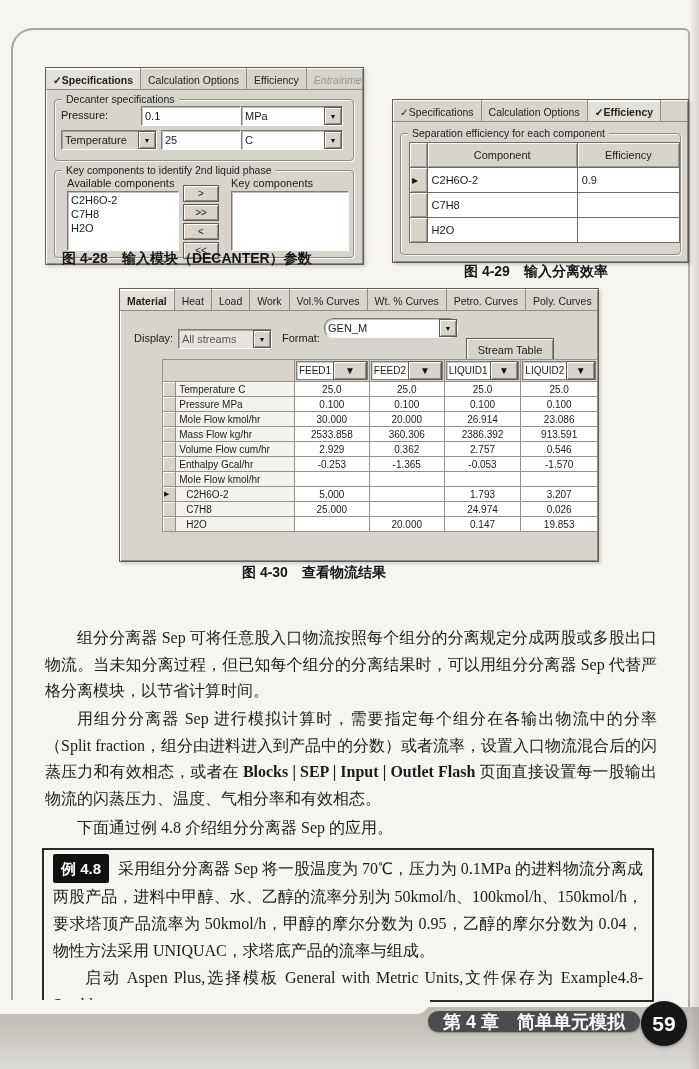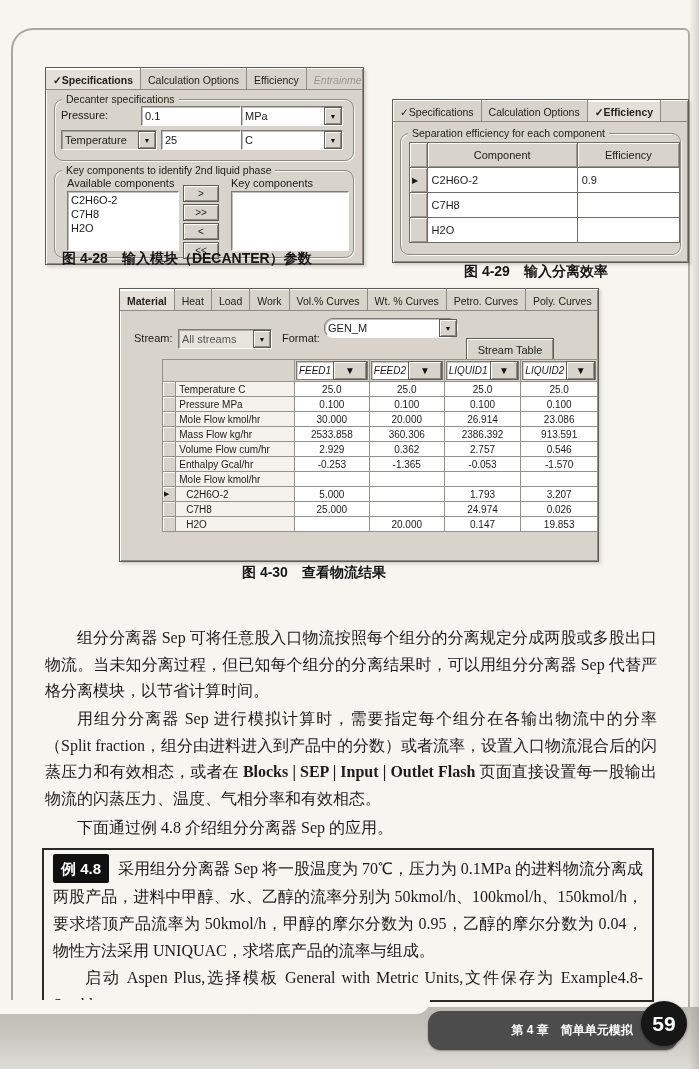--- a/index.html
+++ b/index.html
@@ -14,21 +14,21 @@
 
   
   .win{position:absolute;background:#d8d4cc;border:1px solid #5f5b55;
        box-shadow:inset 1px 1px 0 #ffffff,inset -1px -1px 0 #8f8b84,2px 2px 3px rgba(0,0,0,.15);
        font-family:"Liberation Sans",sans-serif;font-size:11px;}
   .tabbar{display:flex;align-items:stretch;height:21px;border-bottom:1px solid #8f8b84;overflow:hidden;}
   .tab{display:flex;align-items:center;padding:12px 7px;border-right:1px solid #8f8b84;
        white-space:nowrap;color:#222;font-size:10.5px;}
   .tab.active{font-weight:bold;background:#e4e0d8;box-shadow:inset 0 2px 0 #fff;}
   .tab.disabled{color:#9b978f;font-style:italic;}
-  .groupbox{position:absolute;border:1px solid #8f8b84;border-radius:9px;
+  .groupbox{position:absolute;border:1px solid #8f8b84;border-radius:4px;
        box-shadow:inset 1px 1px 0 rgba(255,255,255,.8),1px 1px 0 rgba(255,255,255,.8);}
   .legend{position:absolute;top:-7px;left:7px;background:#d8d4cc;padding:0 4px;font-size:10.5px;white-space:nowrap;}
   .sunken{background:#fff;border-top:1px solid #7e7a74;border-left:1px solid #7e7a74;
        border-bottom:1px solid #fdfdfd;border-right:1px solid #fdfdfd;
        box-shadow:inset 1px 1px 0 rgba(0,0,0,.25);}
   .txtfield{display:flex;align-items:center;padding:0 3px;height:18px;font-size:11px;}
   .combo{display:flex;height:18px;}
   .combo .cval{flex:1;display:flex;align-items:center;padding:0 3px;overflow:hidden;white-space:nowrap;}
   .ddbtn{width:16px;display:flex;align-items:center;justify-content:center;background:#d8d4cc;
        border:1px solid #5f5b55;box-shadow:inset 1px 1px 0 #fff,inset -1px -1px 0 #8f8b84;
@@ -48,43 +48,43 @@
 
   
   .sgrid{border-collapse:collapse;background:#fff;}
   .sgrid td{border:1px solid #95918a;font-size:10px;height:14px;padding:0 3px;white-space:nowrap;overflow:hidden;}
   .sgrid td.rowsel{background:#d8d4cc;width:12px;box-shadow:inset 1px 1px 0 #fff;font-size:7px;padding:0 1px;}
   .sgrid td.rlabel{width:112px;background:#f4f2ec;}
   .sgrid td.num{width:72px;text-align:center;}
   .sgrid td.hdr{background:#d8d4cc;}
   .hcombo{display:flex;align-items:center;height:17px;background:#fff;
        border:1px solid #7e7a74;box-shadow:inset 1px 1px 0 rgba(0,0,0,.2);}
-  .hcombo span{flex:1;padding:0 2px;font-size:10px;font-style:italic;}
+  .hcombo span{flex:1;padding:0 2px;font-size:10px;}
   .hcombo .ddbtn{height:100%;}
 
   
   .caption{position:absolute;font-family:"Liberation Sans",sans-serif;font-weight:bold;
        font-size:14px;color:#141414;white-space:nowrap;}
   .h3{position:absolute;font-family:"Liberation Sans",sans-serif;font-weight:bold;font-size:18px;color:#111;}
   .bodyp{position:absolute;width:612px;font-size:16px;line-height:26.5px;text-align:justify;
        text-indent:2em;color:#1c1c1c;}
   .bodyp b{font-family:"Liberation Serif",serif;}
   .exbox{position:absolute;left:42px;top:848px;width:612px;height:154px;border:2px solid #2b2b2b;
        background:#f7f5f0;padding:4px 9px;box-sizing:border-box;font-size:16px;line-height:27px;text-align:justify;}
   .exlabel{display:inline-block;background:#101010;color:#fff;font-family:"Liberation Sans",sans-serif;
        font-weight:bold;font-size:15px;padding:1px 8px;margin-right:9px;border-radius:2px;}
   .exp{ text-indent:2em;margin:0;}
 
   
   .footband{position:absolute;left:0;top:1007px;width:699px;height:62px;
        background:linear-gradient(to bottom,#bdbab3 0,#c9c6c0 45%,#dedcd7 100%);}
   .footband-cap{position:absolute;left:0;top:1000px;width:430px;height:14px;background:#f7f5f0;border-bottom-right-radius:14px;}
-  .chapter-pill{position:absolute;left:428px;top:1011px;width:212px;height:39px;background:#4c4c4c;
+  .chapter-pill{position:absolute;left:428px;top:1011px;width:212px;height:21px;background:#4c4c4c;
        border-radius:13px;display:flex;align-items:center;justify-content:center;color:#fff;
-       font-family:"Liberation Sans",sans-serif;font-weight:bold;font-size:12px;box-shadow:0 1px 2px rgba(0,0,0,.35);padding-left:38px;}
+       font-family:"Liberation Sans",sans-serif;font-weight:bold;font-size:18px;box-shadow:0 1px 2px rgba(0,0,0,.35);}
   .pagenum-circle{position:absolute;left:641px;top:1001px;width:46px;height:45px;background:#161616;
        border-radius:50%;display:flex;align-items:center;justify-content:center;color:#fff;
        font-family:"Liberation Sans",sans-serif;font-weight:bold;font-size:21px;box-shadow:0 1px 3px rgba(0,0,0,.4);}
 </style>
 </head>
 <body>
 
 <div class="page">
   <div class="page-frame"></div>
 
@@ -181,21 +181,21 @@
         <div class="tab active">Material</div>
         <div class="tab">Heat</div>
         <div class="tab">Load</div>
         <div class="tab">Work</div>
         <div class="tab">Vol.% Curves</div>
         <div class="tab">Wt. % Curves</div>
         <div class="tab">Petro. Curves</div>
         <div class="tab">Poly. Curves</div>
       </div>
 
-    <span class="fldlabel" style="left:14px;top:43px;">Stream:</span>
+    <span class="fldlabel" style="left:14px;top:43px;">Display:</span>
     <div class="sunken combo" style="position:absolute;left:58px;top:40px;width:92px;background:#e7e4dd;">
       <span class="cval" style="color:#555;">All streams</span>
       <span class="ddbtn">▼</span>
     </div>
     <span class="fldlabel" style="left:162px;top:43px;">Format:</span>
     <div class="sunken combo" style="position:absolute;left:204px;top:29px;width:132px;border-radius:9px;">
       <span class="cval">GEN_M</span>
       <span class="ddbtn">▼</span>
     </div>
     <div class="btn95" style="position:absolute;left:346px;top:38px;width:86px;height:21px;font-size:11px;margin-top:11px;">

